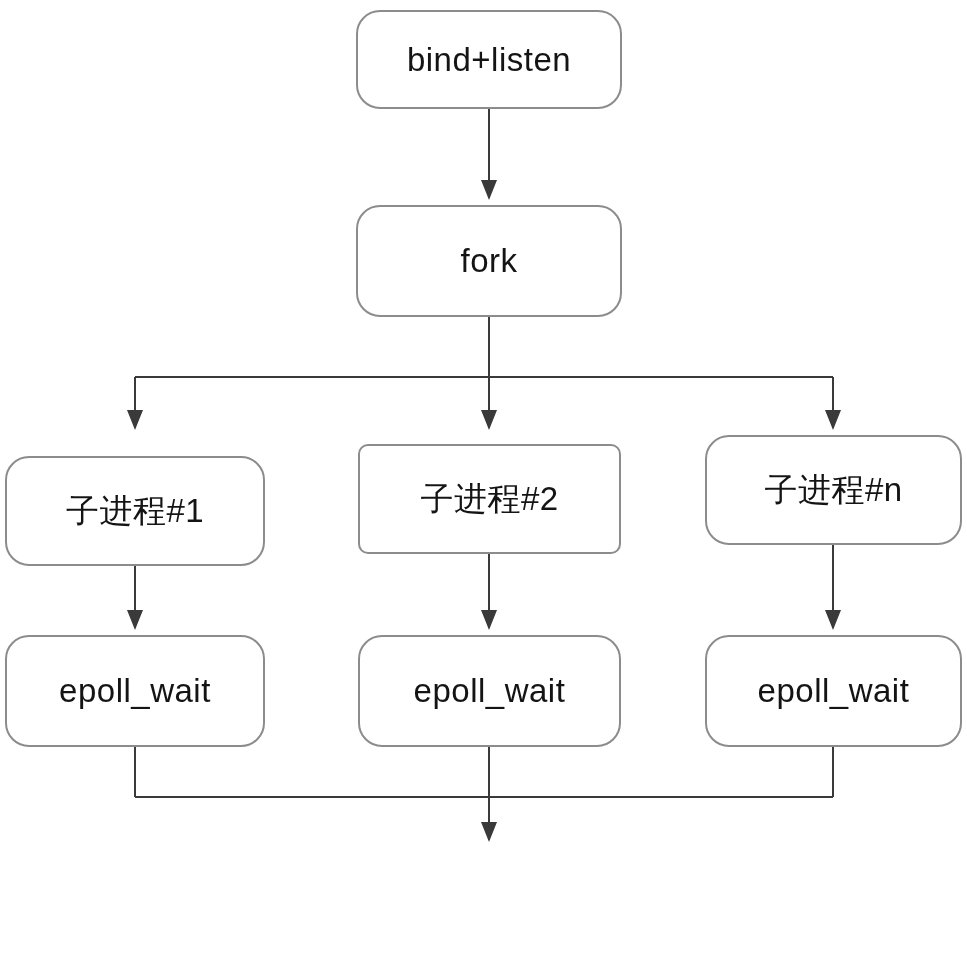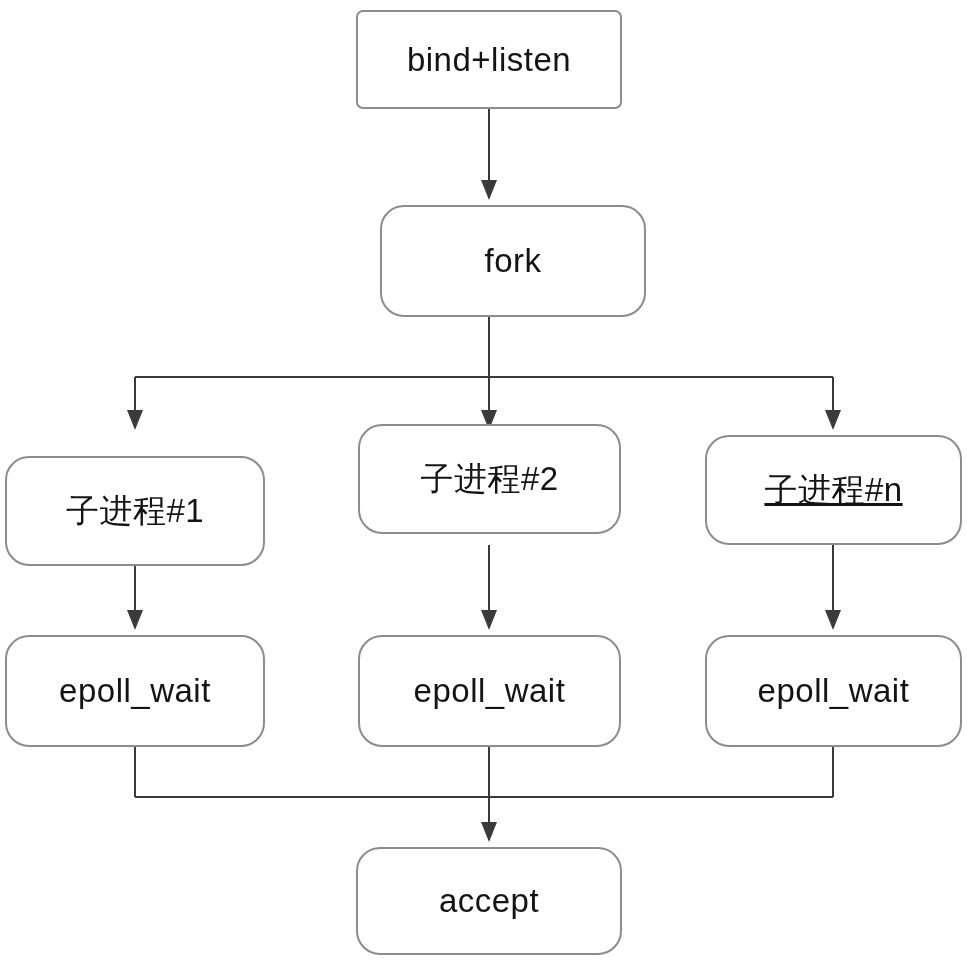--- a/index.html
+++ b/index.html
@@ -37,25 +37,25 @@
     border-radius: 24px;
     background: var(--node-fill);
     color: var(--text);
     font-size: 33px;
     display: flex;
     align-items: center;
     justify-content: center;
     text-align: center;
     letter-spacing: 0.5px;
   }
-  .n-bind   { left: 356px; top: 10px;  width: 266px; height: 99px; border-radius: 7px;  }
-  .n-fork   { left: 356px; top: 205px; width: 266px; height: 112px; margin-left: 24px; }
+  .n-bind   { left: 356px; top: 10px;  width: 266px; height: 99px;  }
+  .n-fork   { left: 356px; top: 205px; width: 266px; height: 112px; }
   .n-child1 { left: 5px;   top: 456px; width: 260px; height: 110px; }
-  .n-child2 { left: 358px; top: 424px; width: 263px; height: 110px; }
-  .n-childn { left: 705px; top: 435px; width: 257px; height: 110px; text-decoration: underline; }
+  .n-child2 { left: 358px; top: 444px; width: 263px; height: 110px; border-radius: 10px; }
+  .n-childn { left: 705px; top: 435px; width: 257px; height: 110px; }
   .n-epoll1 { left: 5px;   top: 635px; width: 260px; height: 112px; }
   .n-epoll2 { left: 358px; top: 635px; width: 263px; height: 112px; }
   .n-epolln { left: 705px; top: 635px; width: 257px; height: 112px; }
   .n-accept { left: 356px; top: 847px; width: 266px; height: 108px; }
   .watermark {
     position: absolute;
     right: 22px;
     top: 913px;
     font-size: 20px;
     color: var(--watermark);
@@ -104,16 +104,15 @@
   <div class="node n-child2">子进程#2</div>
 
   <div class="node n-childn">子进程#n</div>
 
   <div class="node n-epoll1">epoll_wait</div>
 
   <div class="node n-epoll2">epoll_wait</div>
 
   <div class="node n-epolln">epoll_wait</div>
 
-  <div class="node n-accept">accept</div>
 
 
 </div>
 
 </body></html>

